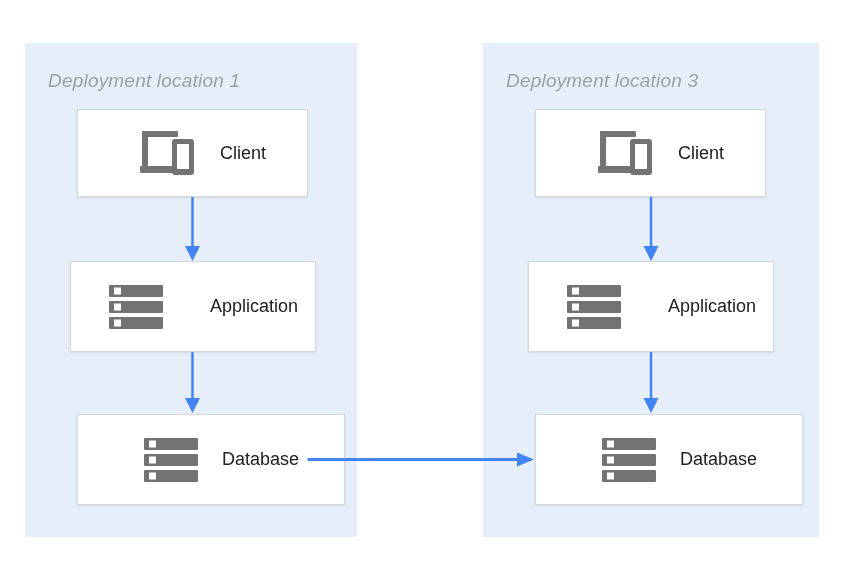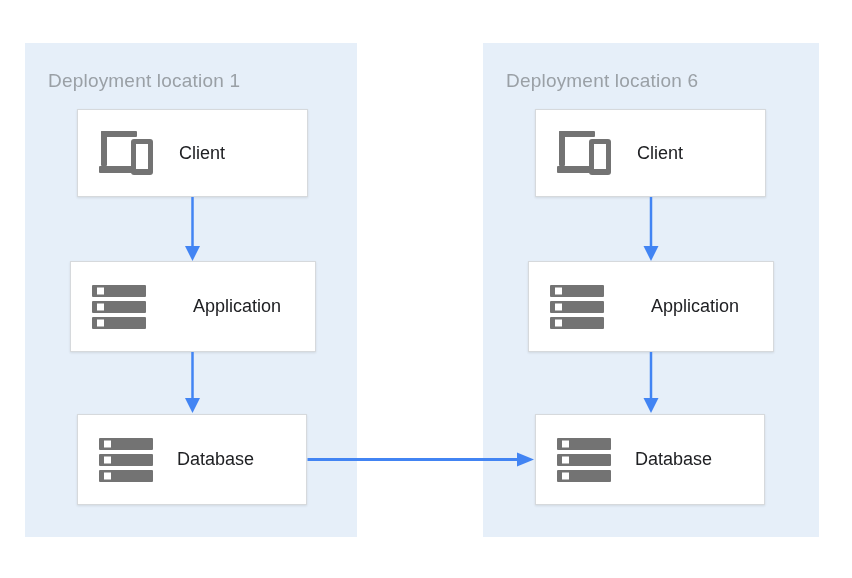--- a/index.html
+++ b/index.html
@@ -32,34 +32,36 @@
   .panel-2 { left: 483px; width: 336px; }
   .panel-title {
     position: absolute;
     left: 23px;
     top: 26px;
     font-size: 19px;
     line-height: 24px;
     color: var(--title-text);
     letter-spacing: 0.2px;
     white-space: nowrap;
+    font-style: italic;
   }
   .node {
     position: absolute;
     display: flex;
     align-items: center;
     gap: 24px;
     padding-left: 21px;
     background: var(--node-bg);
     border: 1px solid var(--node-border);
     box-shadow: 0 1px 2px rgba(60,64,67,0.12);
+    justify-content: center;
   }
   .n-client { left: 52px; top: 66px;  width: 231px; height: 88px; }
   .n-app    { left: 45px; top: 218px; width: 246px; height: 91px; gap: 47px; }
-  .n-db     { left: 52px; top: 371px; width: 230px; height: 91px; }
+  .n-db     { left: 52px; top: 371px; width: 268px; height: 91px; }
   .node .icon { display: inline-flex; flex: 0 0 auto; }
   .node .icon svg .g { fill: var(--icon-color); }
   .node .icon svg .w { fill: #ffffff; }
   .node .label {
     font-size: 18px;
     color: var(--label-text);
     white-space: nowrap;
   }
   .arrows {
     position: absolute;
@@ -115,21 +117,21 @@
           <rect class="w" x="5" y="2.5" width="7" height="7"></rect>
           <rect class="w" x="5" y="18.5" width="7" height="7"></rect>
           <rect class="w" x="5" y="34.5" width="7" height="7"></rect>
         </svg>
       </span>
       <span class="label">Database</span>
     </div>
   </section>
 
   <section class="panel panel-2">
-    <div class="panel-title">Deployment location 6</div>
+    <div class="panel-title">Deployment location 3</div>
 
     <div class="node n-client">
       <span class="icon">
         <svg width="56" height="44" viewBox="0 0 56 44" aria-hidden="true">
           <rect class="g" x="2" y="0" width="36" height="6" rx="1"></rect>
           <rect class="g" x="2" y="0" width="6" height="35" rx="1"></rect>
           <rect class="g" x="0" y="35" width="34" height="7" rx="1"></rect>
           <rect class="g" x="32" y="8" width="22" height="36" rx="3"></rect>
           <rect class="w" x="37" y="13" width="12" height="25"></rect>
         </svg>

